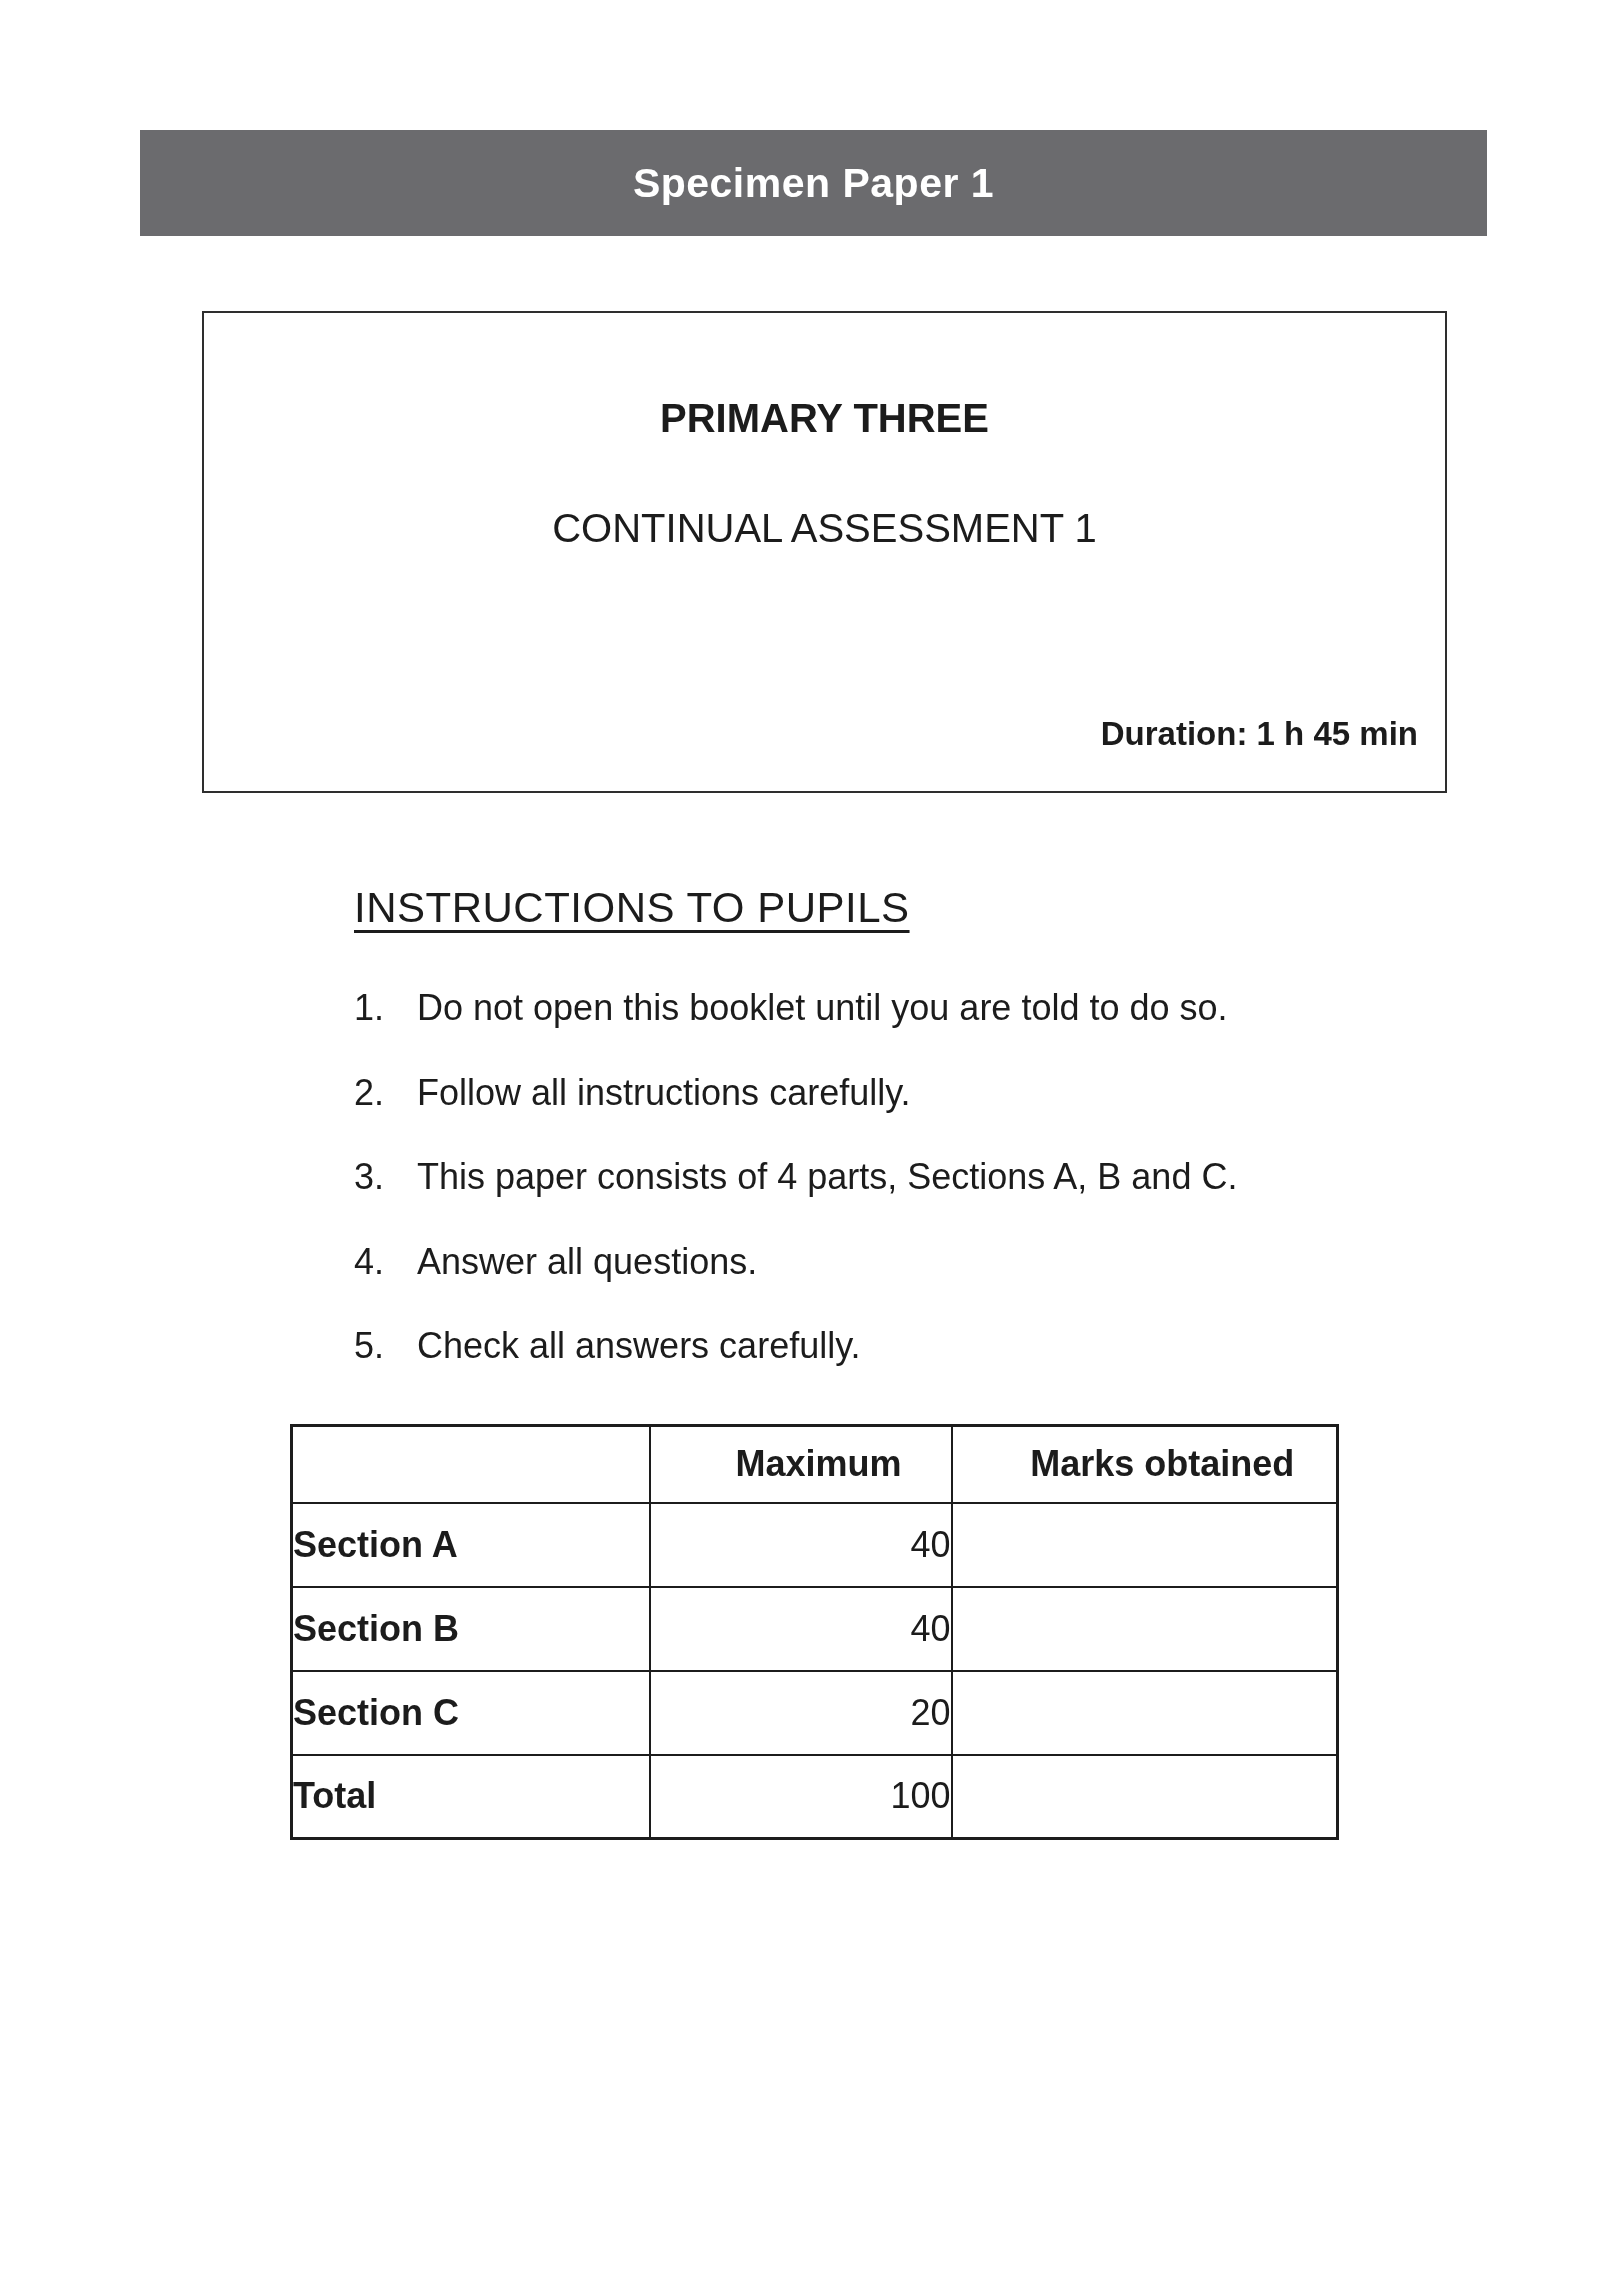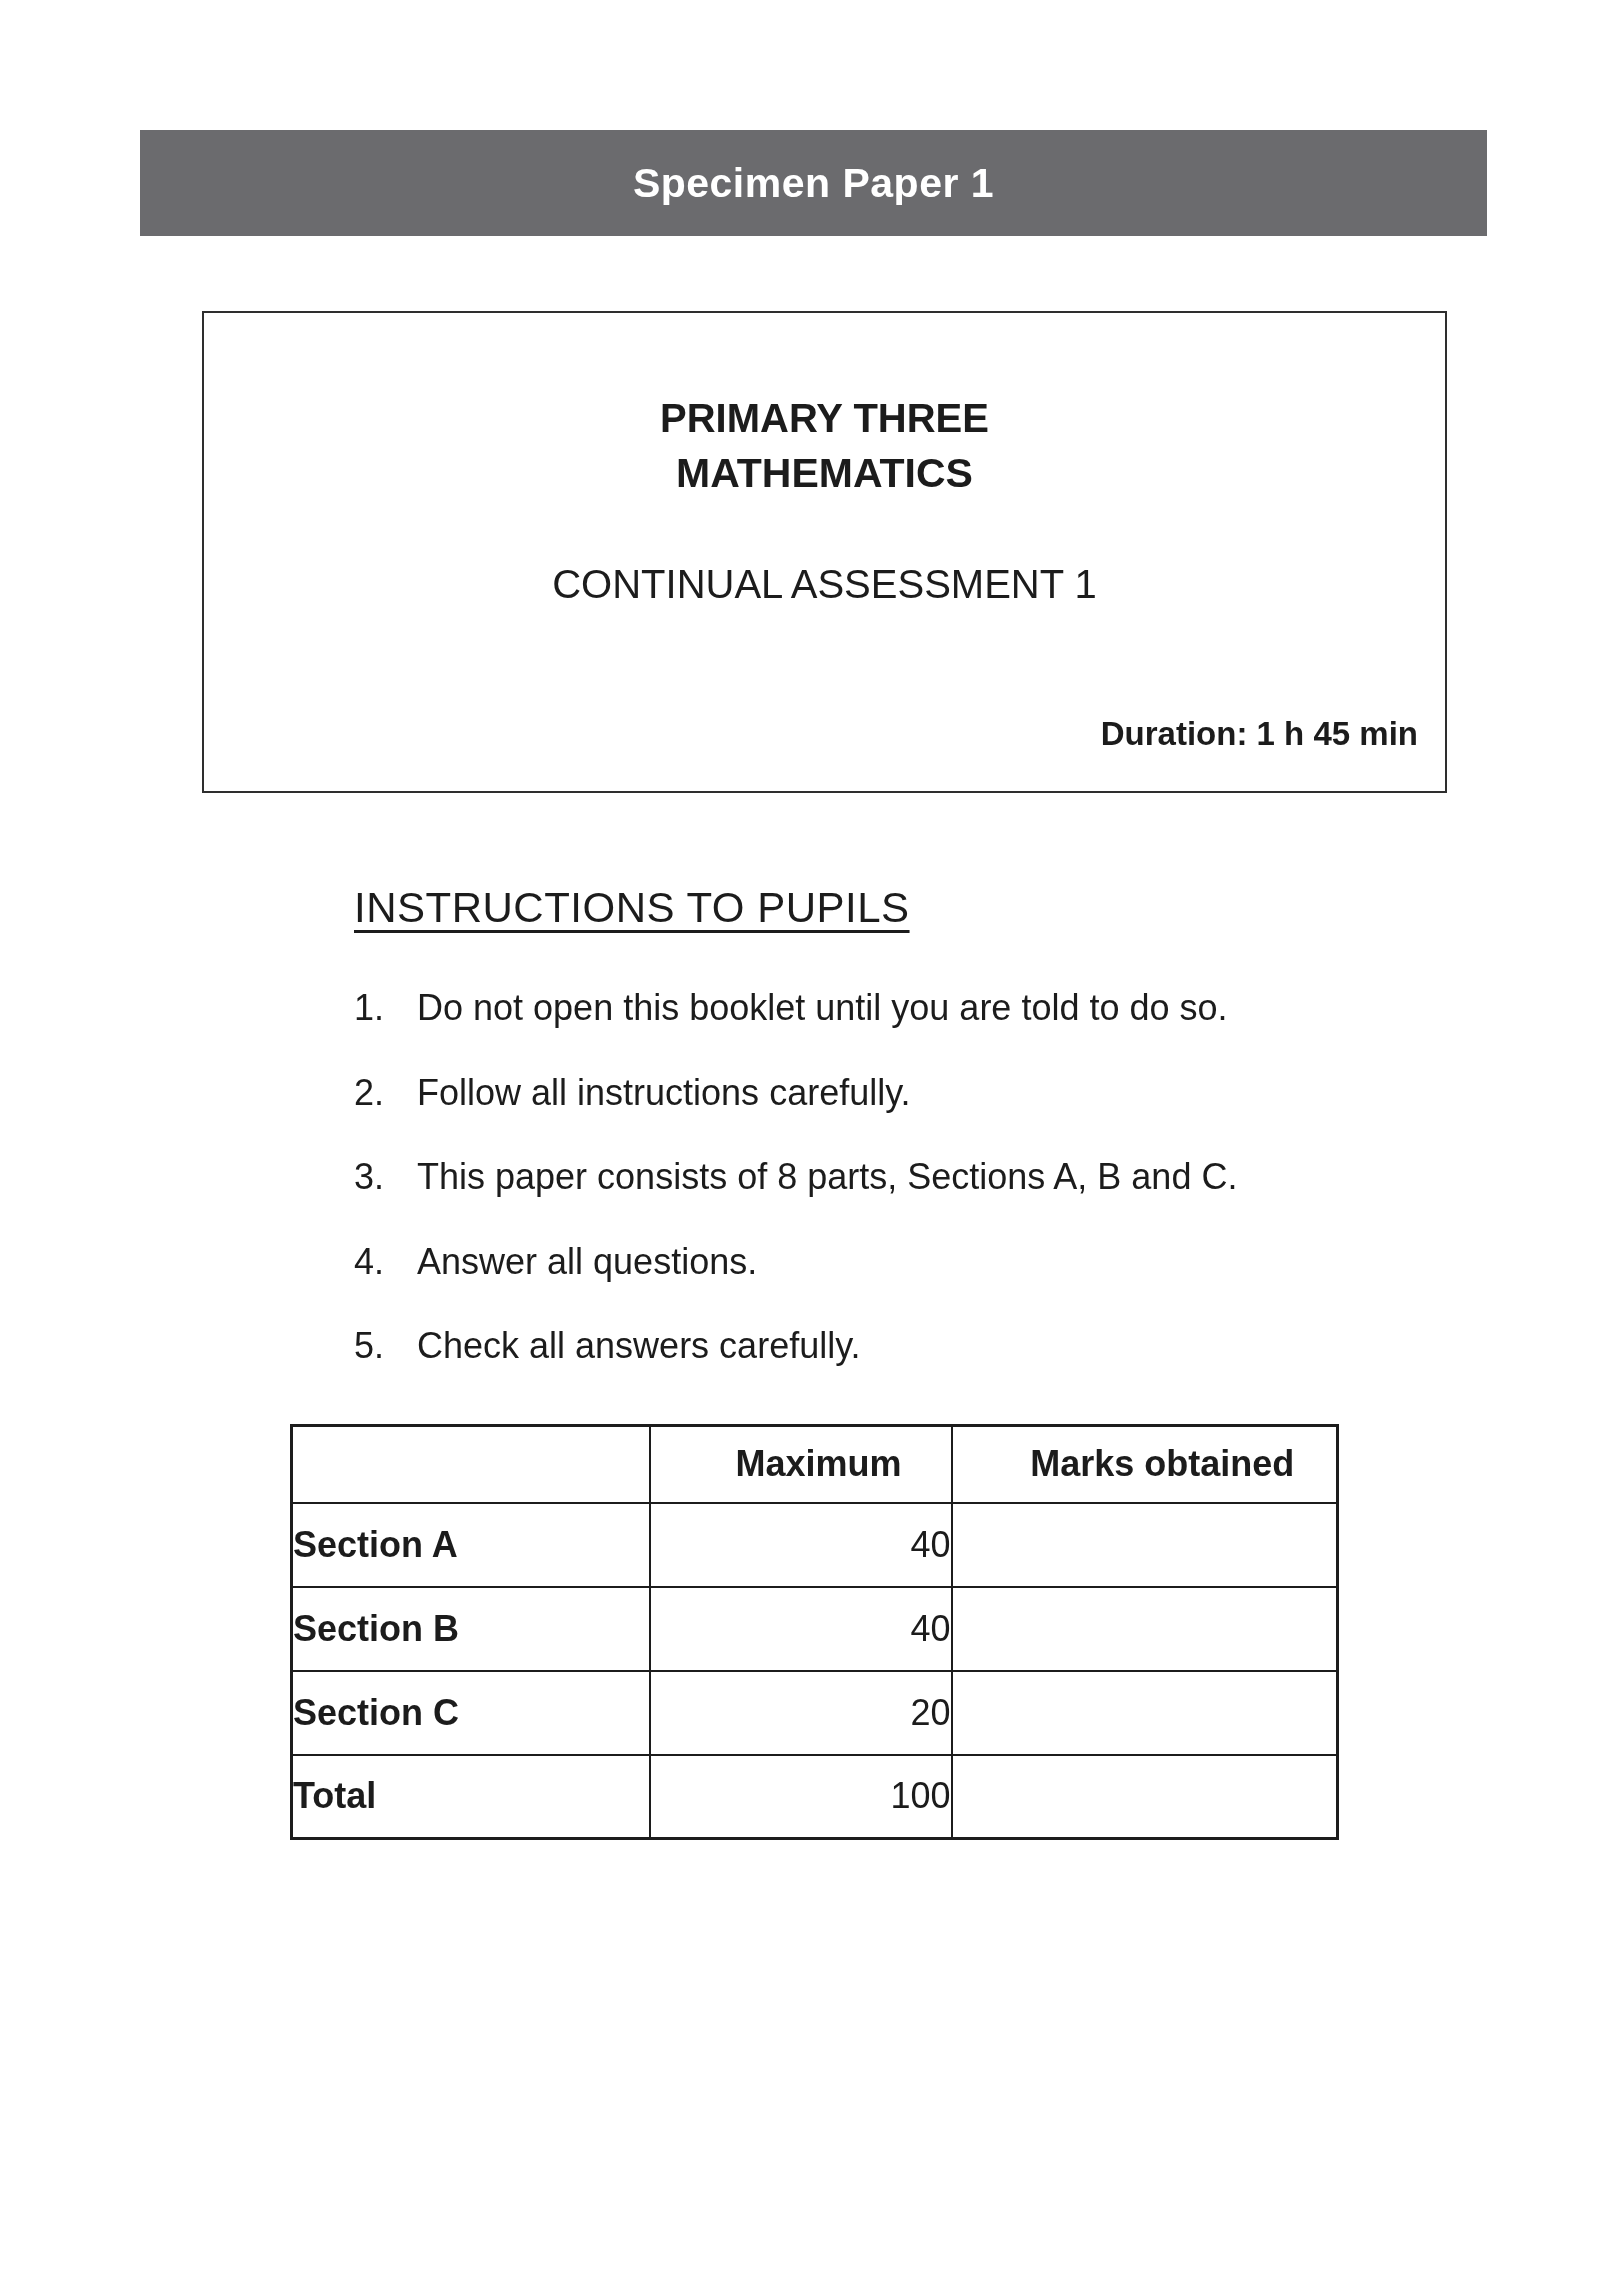--- a/index.html
+++ b/index.html
@@ -142,39 +142,38 @@
 </style>
 </head>
 <body>
 
 <div class="banner">
   <span class="banner-title">Specimen Paper 1</span>
 </div>
 
 <div class="title-box">
   <div class="tb-line1">PRIMARY THREE</div>
-  <div class="tb-line2">MATHEMATICS</div>
   <div class="tb-line3">CONTINUAL ASSESSMENT 1</div>
   <div class="tb-duration">Duration: 1 h 45 min</div>
 </div>
 
 <div class="instructions">
   <div class="instructions-heading">INSTRUCTIONS TO PUPILS</div>
   <div class="instr-list">
     <div class="instr-item">
       <span class="instr-num">1.</span>
       <span class="instr-text">Do not open this booklet until you are told to do so.</span>
     </div>
     <div class="instr-item">
       <span class="instr-num">2.</span>
       <span class="instr-text">Follow all instructions carefully.</span>
     </div>
     <div class="instr-item">
       <span class="instr-num">3.</span>
-      <span class="instr-text">This paper consists of 8 parts, Sections A, B and C.</span>
+      <span class="instr-text">This paper consists of 4 parts, Sections A, B and C.</span>
     </div>
     <div class="instr-item">
       <span class="instr-num">4.</span>
       <span class="instr-text">Answer all questions.</span>
     </div>
     <div class="instr-item">
       <span class="instr-num">5.</span>
       <span class="instr-text">Check all answers carefully.</span>
     </div>
   </div>

